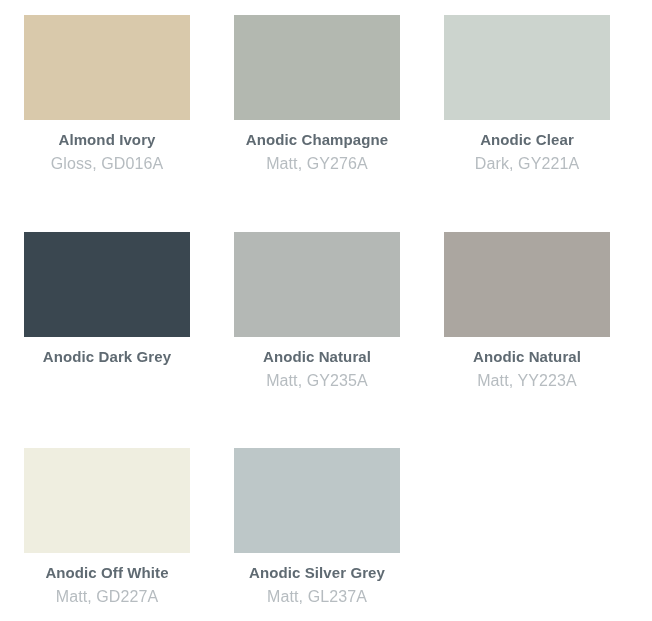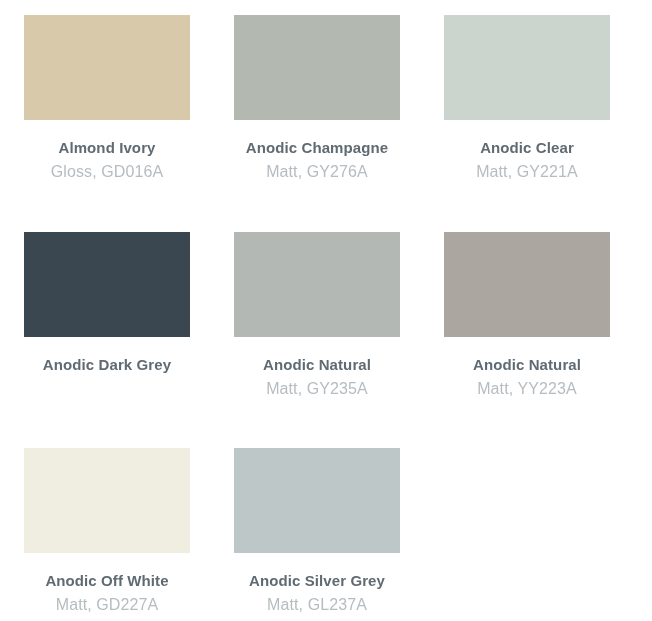--- a/index.html
+++ b/index.html
@@ -35,21 +35,21 @@
   .swatch-chip {
     width: 166px;
     height: 105px;
     display: block;
     margin: 0;
   }
 
   .swatch-text {
     width: 166px;
     box-sizing: border-box;
-    padding-top: 16px;
+    padding-top: 8px;
   }
 
   .swatch-name {
     display: block;
     font-size: 15px;
     font-weight: bold;
     color: #5f6a72;
     line-height: 1.55;
     letter-spacing: 0.1px;
     white-space: nowrap;
@@ -80,21 +80,21 @@
       <div class="swatch-chip" style="background-color: rgb(179, 184, 176);"></div>
       <div class="swatch-text">
         <span class="swatch-name">Anodic Champagne</span>
         <span class="swatch-meta">Matt, GY276A</span>
       </div>
     </div>
     <div class="swatch-card">
       <div class="swatch-chip" style="background-color: rgb(204, 212, 206);"></div>
       <div class="swatch-text">
         <span class="swatch-name">Anodic Clear</span>
-        <span class="swatch-meta">Matt, GY221A</span>
+        <span class="swatch-meta">Dark, GY221A</span>
       </div>
     </div>
     <div class="swatch-card">
       <div class="swatch-chip" style="background-color: rgb(58, 71, 80);"></div>
       <div class="swatch-text">
         <span class="swatch-name">Anodic Dark Grey</span>
       </div>
     </div>
     <div class="swatch-card">
       <div class="swatch-chip" style="background-color: rgb(180, 184, 181);"></div>

